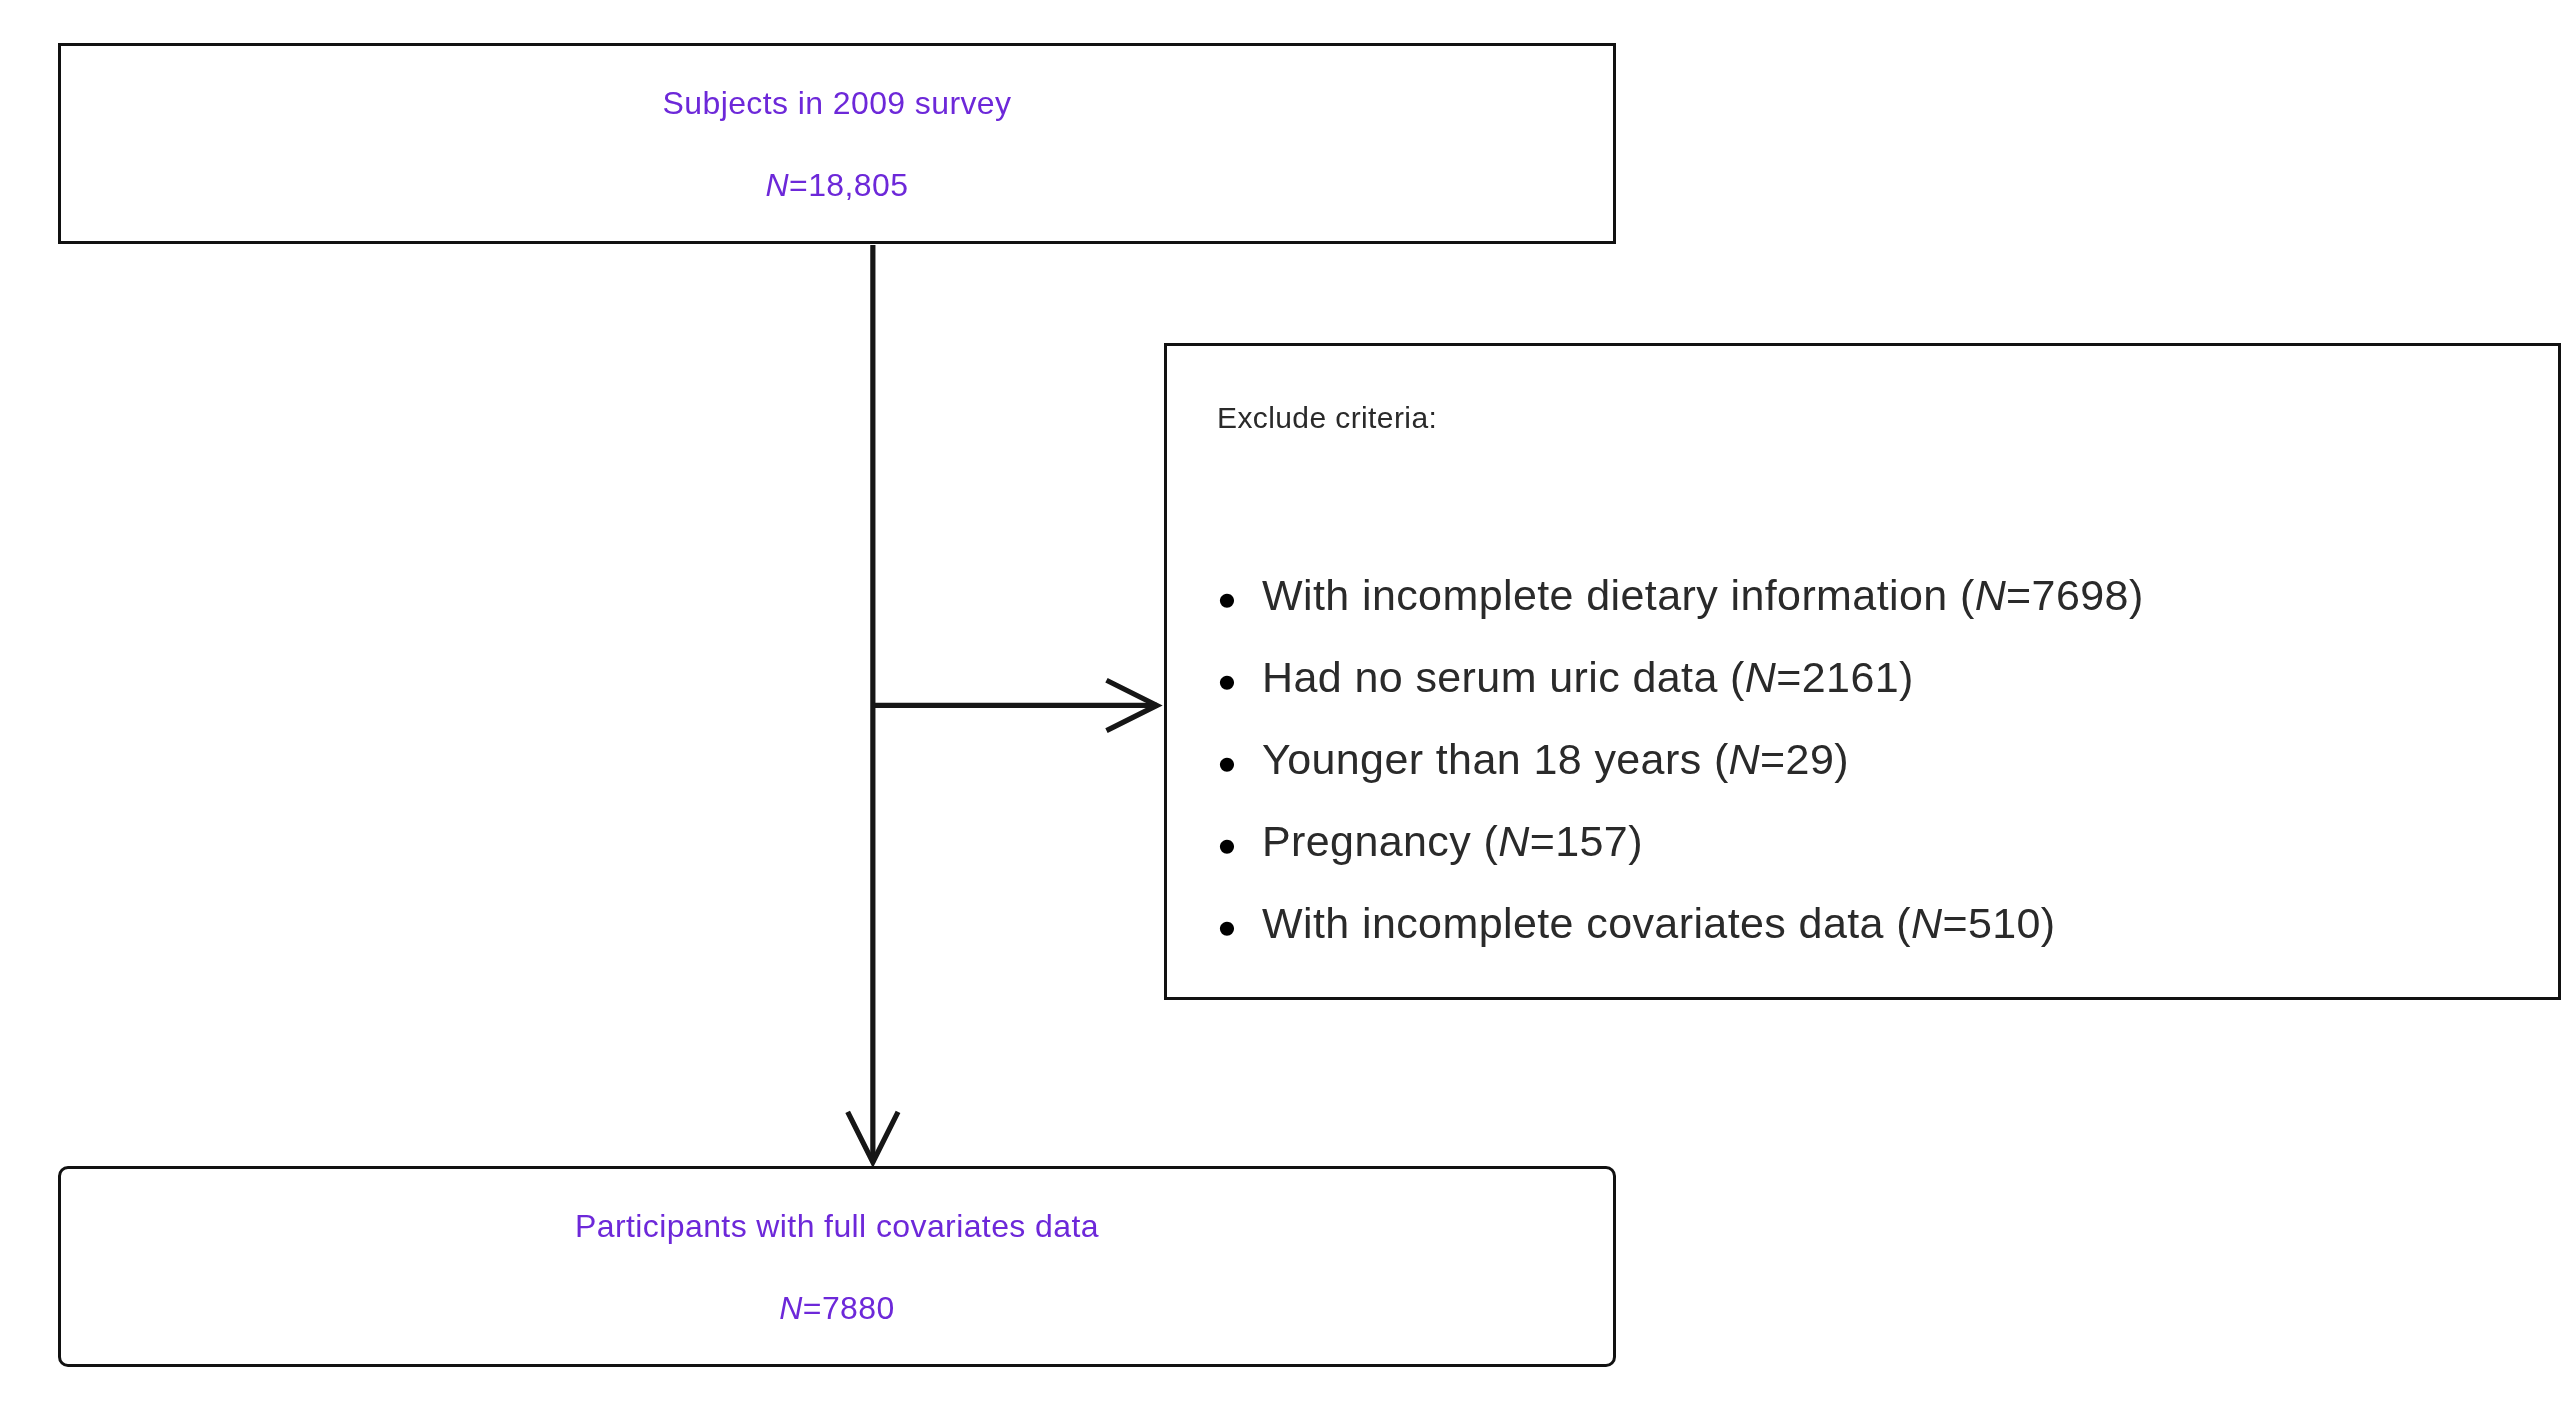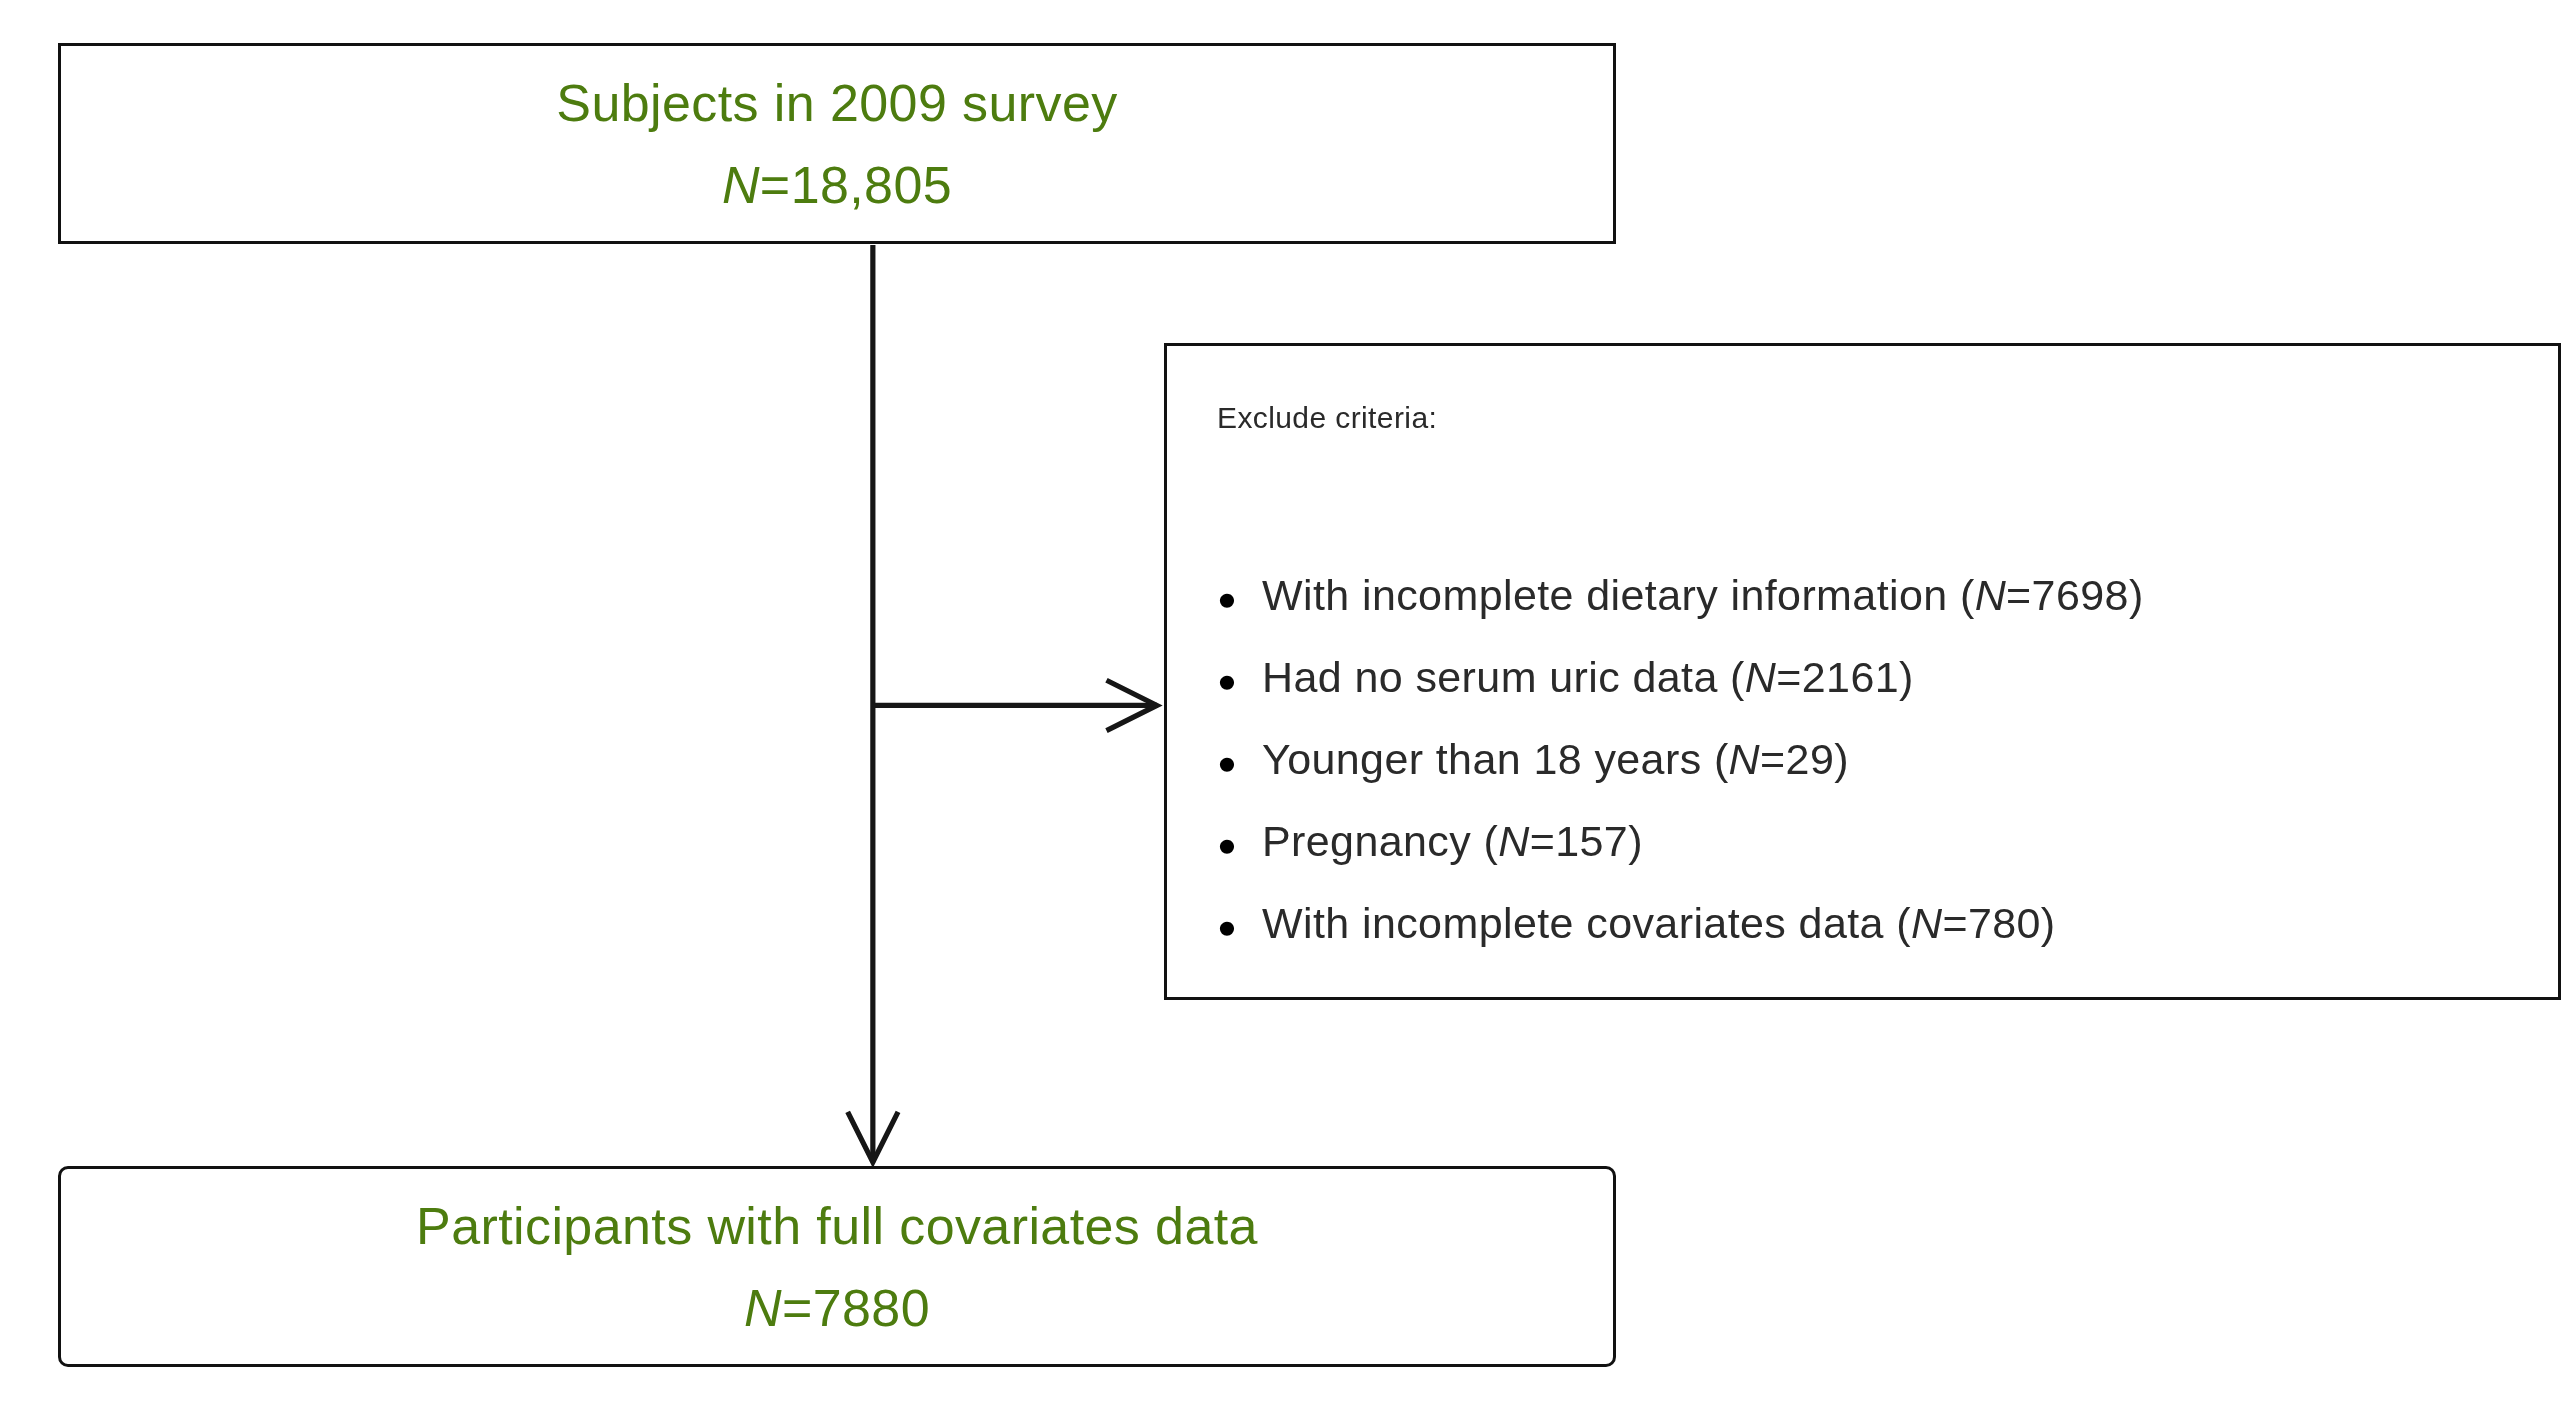--- a/index.html
+++ b/index.html
@@ -30,23 +30,23 @@
     height: 201px;
     display: flex;
     flex-direction: column;
     align-items: center;
     justify-content: center;
     text-align: center;
   }
   #top-box { top: 43px; }
   #bottom-box { top: 1166px; border-radius: 10px; }
   .box-line {
-    font-size: 52px;
+    font-size: 32px;
     line-height: 82px;
-    color: #4d7c0f;
+    color: #6d28d9;
     letter-spacing: 0.4px;
     white-space: nowrap;
   }
   .n-italic {
     font-style: italic;
   }
   #exclude-box {
     left: 1164px;
     top: 343px;
     width: 1397px;
@@ -140,21 +140,21 @@
         <span class="bullet">●</span>
           <span>Pregnancy (</span>
           <span class="n-italic">N</span>
           <span> =157)</span>
       </div>
 
       <div class="exclude-item">
         <span class="bullet">●</span>
           <span>With incomplete covariates data (</span>
           <span class="n-italic">N</span>
-          <span> =780)</span>
+          <span> =510)</span>
       </div>
 
     </div>
   </div>
 
   <div id="bottom-box" class="node-box center-box">
     <div class="box-line">Participants with full covariates data</div>
     <div class="box-line"><span class="n-italic">N</span><span>=7880</span></div>
   </div>
 

